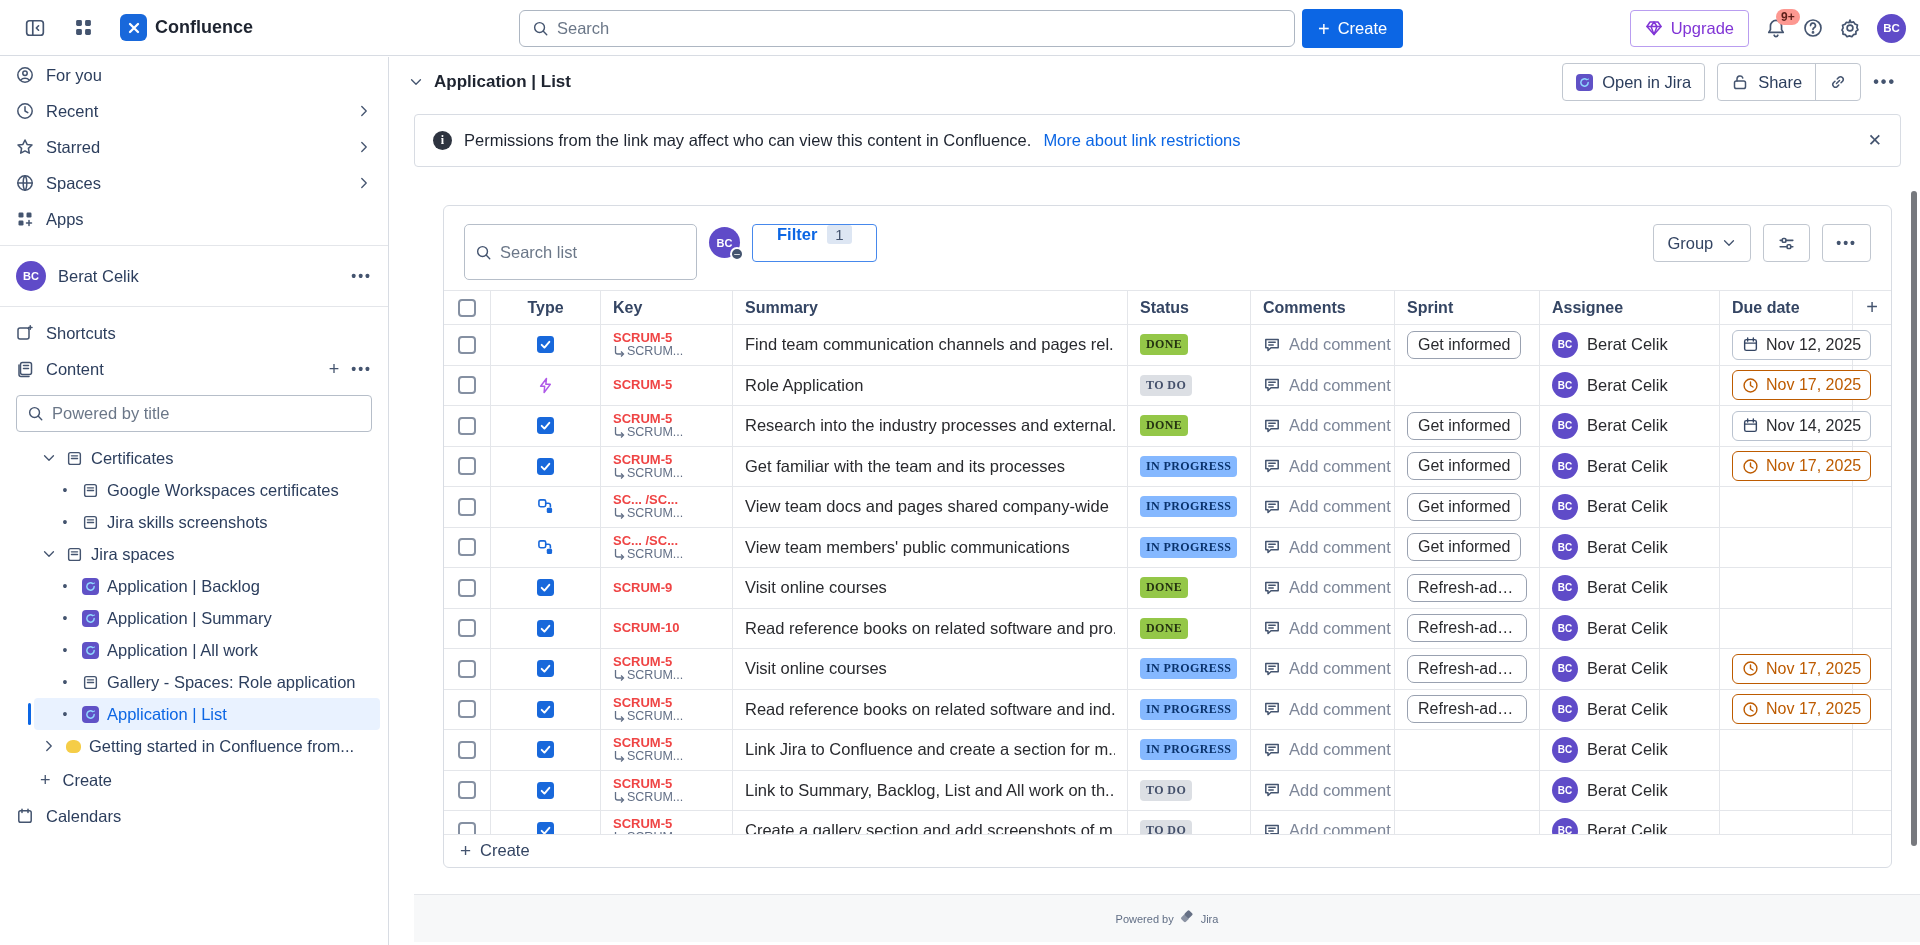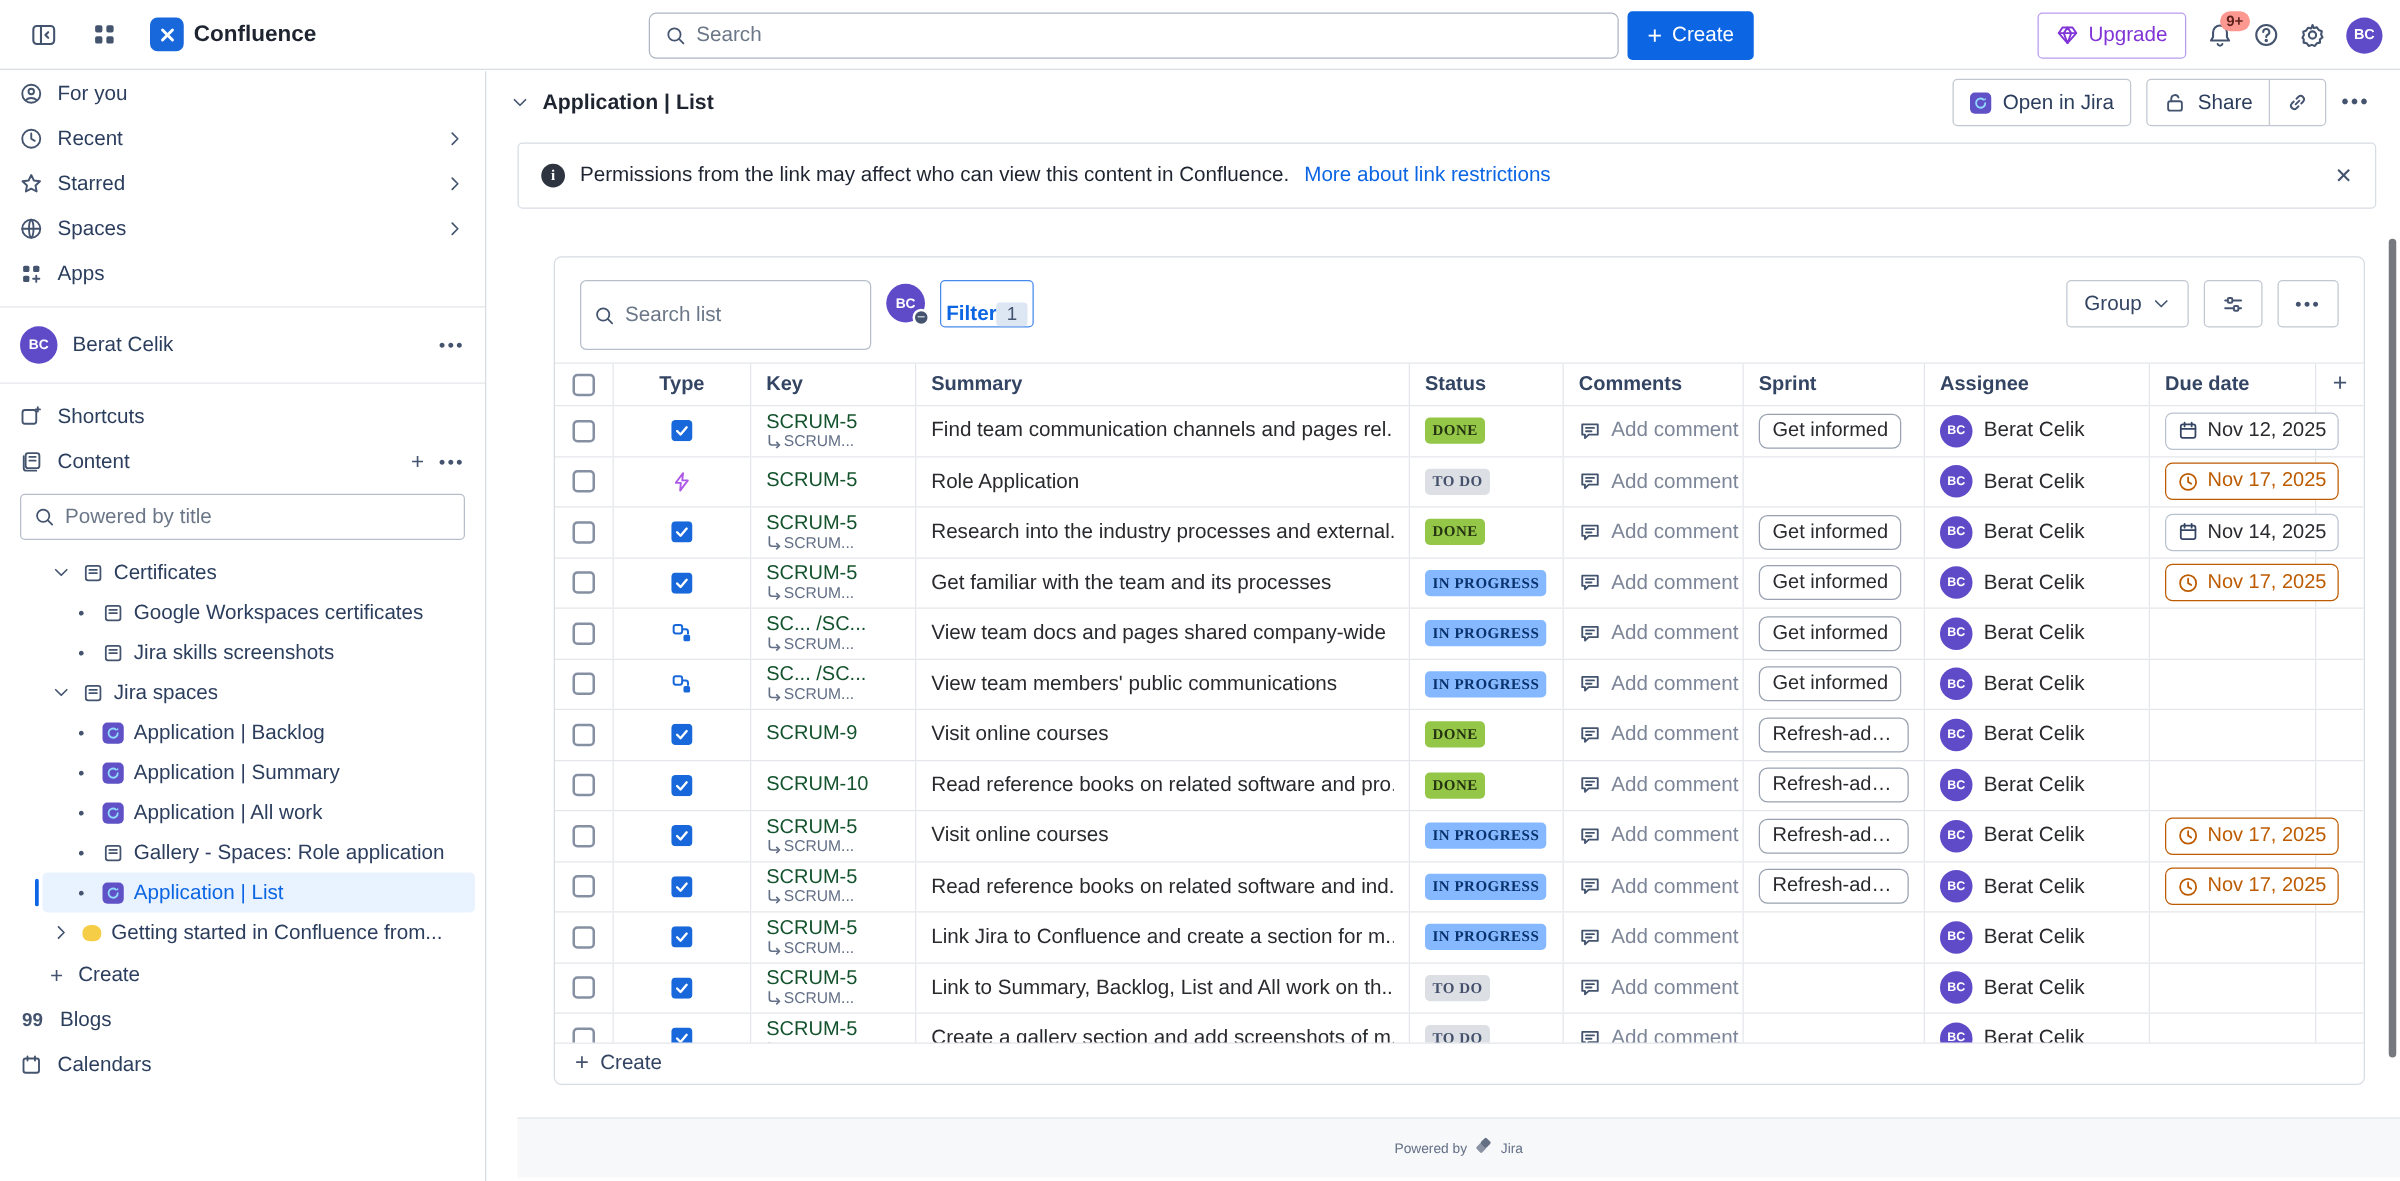--- a/index.html
+++ b/index.html
@@ -80,37 +80,37 @@
 
   
   #card{position:absolute;left:53px;top:148px;width:1449px;height:663px;border:1px solid var(--bord);border-radius:6px;background:#fff;overflow:hidden;}
   #card-toolbar{height:84px;display:flex;align-items:flex-start;padding:18px 20px 0;gap:12px;}
   #list-search{width:233px;height:56px;border:1px solid #B6BEC9;border-radius:5px;display:flex;align-items:center;
     gap:8px;padding:0 10px;color:#6B7788;font-size:16.5px;}
   #flt-av{position:relative;width:31px;height:31px;margin-top:3px;}
   #flt-av .avatar{width:31px;height:31px;font-size:11px;}
   #flt-av .badge{position:absolute;right:-4px;bottom:-3px;width:14px;height:14px;border-radius:50%;background:#44546F;
     border:2px solid #fff;color:#fff;font-size:10px;line-height:10px;text-align:center;}
-  #filter-btn{height:38px;border:1.5px solid #4688EC;border-radius:4px;display:flex;align-items:flex-end;gap:0;
-    padding:0 4px;color:var(--blue);font-size:16.5px;font-weight:600;background:#fff;}
+  #filter-btn{height:38px;border:1.5px solid #4688EC;border-radius:4px;display:flex;align-items:flex-start;gap:10px;
+    padding:0 24px;color:var(--blue);font-size:16.5px;font-weight:600;background:#fff;}
   #filter-btn .cnt{background:#DDE6F3;color:#44546F;border-radius:3px;padding:1px 8px;font-weight:400;font-size:15px;}
   #tb-spacer{flex:1;}
   .tool-btn{height:38px;border:1px solid #C1C7D0;border-radius:4px;background:#fff;display:flex;align-items:center;
     gap:8px;padding:0 13px;font-size:16.5px;color:#344563;}
 
   .rg{display:grid;grid-template-columns:47px 110px 132px 395px 123px 144px 145px 180px 133px 38px;}
   .c{border-right:1px solid var(--grid);display:flex;align-items:center;padding:0 12px;overflow:hidden;min-width:0;}
   .c:last-child{border-right:none;}
   .c.ctr{justify-content:center;padding:0;}
   #thead{height:35px;border-top:1px solid var(--grid);border-bottom:1px solid var(--grid);font-size:16px;font-weight:700;color:#344563;}
   #tbody{height:509px;overflow:hidden;}
   .trow{height:40.5px;border-bottom:1px solid var(--grid);font-size:16.5px;}
   .cb{width:18px;height:18px;border:2px solid #8590A2;border-radius:4px;background:#fff;}
   .keycol{flex-direction:column;align-items:flex-start;justify-content:center;line-height:1.05;}
-  .k1{color:#14532d;font-size:16px;white-space:nowrap;}
+  .k1{color:#ef4444;font-size:13px;white-space:nowrap;font-weight:bold;}
   .k2{color:#626F86;font-size:12.5px;white-space:nowrap;}
   .sumtxt{white-space:nowrap;overflow:hidden;color:#292A2E;}
   .loz{font-size:12px;font-weight:700;letter-spacing:.4px;padding:3px 6px;border-radius:4px;white-space:nowrap;font-family:Liberation Serif, serif;}
   .loz.done{background:#94C748;color:#253311;}
   .loz.progress{background:#85B8FF;color:#09326C;}
   .loz.todo{background:#DCDFE4;color:#44506B;}
   .addc{display:flex;align-items:center;gap:8px;color:#7D8698;white-space:nowrap;}
   .sprint-chip{border:1.3px solid #99A1B0;border-radius:7px;padding:4px 10px;color:#292A2E;font-size:16px;white-space:nowrap;overflow:hidden;text-overflow:ellipsis;}
   .asg{display:flex;align-items:center;gap:9px;white-space:nowrap;}
   .asg .avatar{width:26px;height:26px;font-size:10px;}
@@ -416,24 +416,20 @@
         <span class="wave"></span>
         <span class="tr-lbl">Getting started in Confluence from...</span>
       </div>
     </div>
   <div class="sb-item" style="padding-left:40px">
     <span class="ic" style="font-size:18px">+</span>
     <span>Create</span>
   </div>
   <div id="sb-foot">
       <div class="sb-item">
-        <span class="q99">99</span>
-        <span class="lbl">Blogs</span>
-      </div>
-      <div class="sb-item">
         <span class="ic">
           <svg width="18" height="18" viewBox="0 0 18 18" fill="none" stroke="currentColor" stroke-width="1.5" stroke-linecap="round" stroke-linejoin="round">
             <rect x="2.8" y="3.8" width="12.4" height="11.4" rx="1.8"></rect>
             <path d="M6 2.2v3.2M12 2.2v3.2"></path>
           </svg>
         </span>
         <span class="lbl">Calendars</span>
       </div>
     </div>
 </aside>

